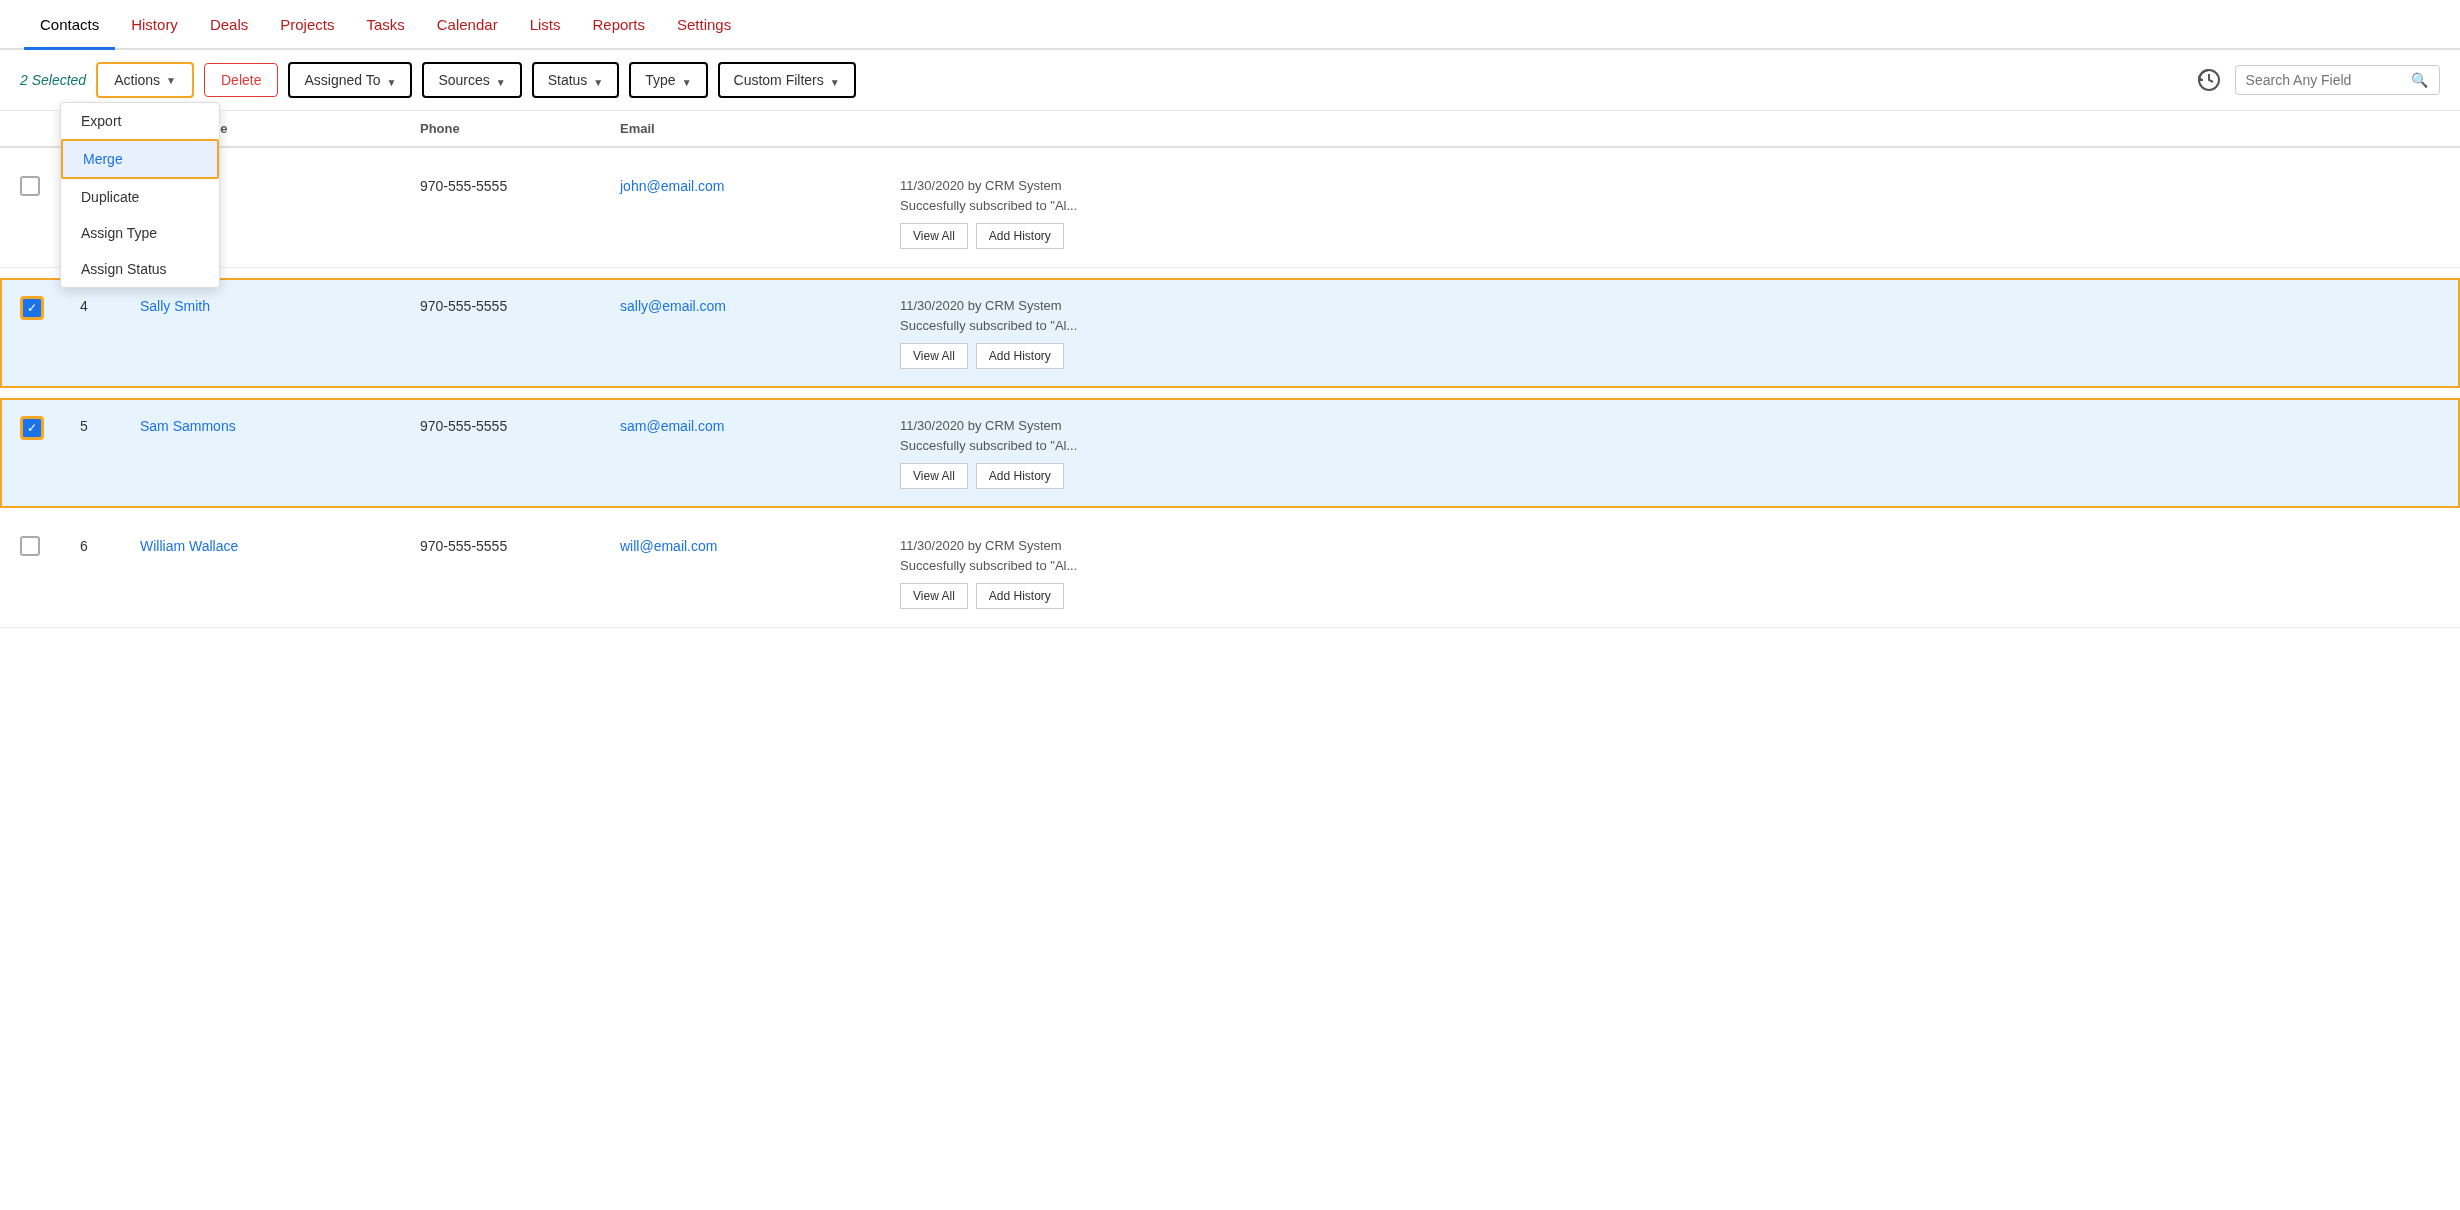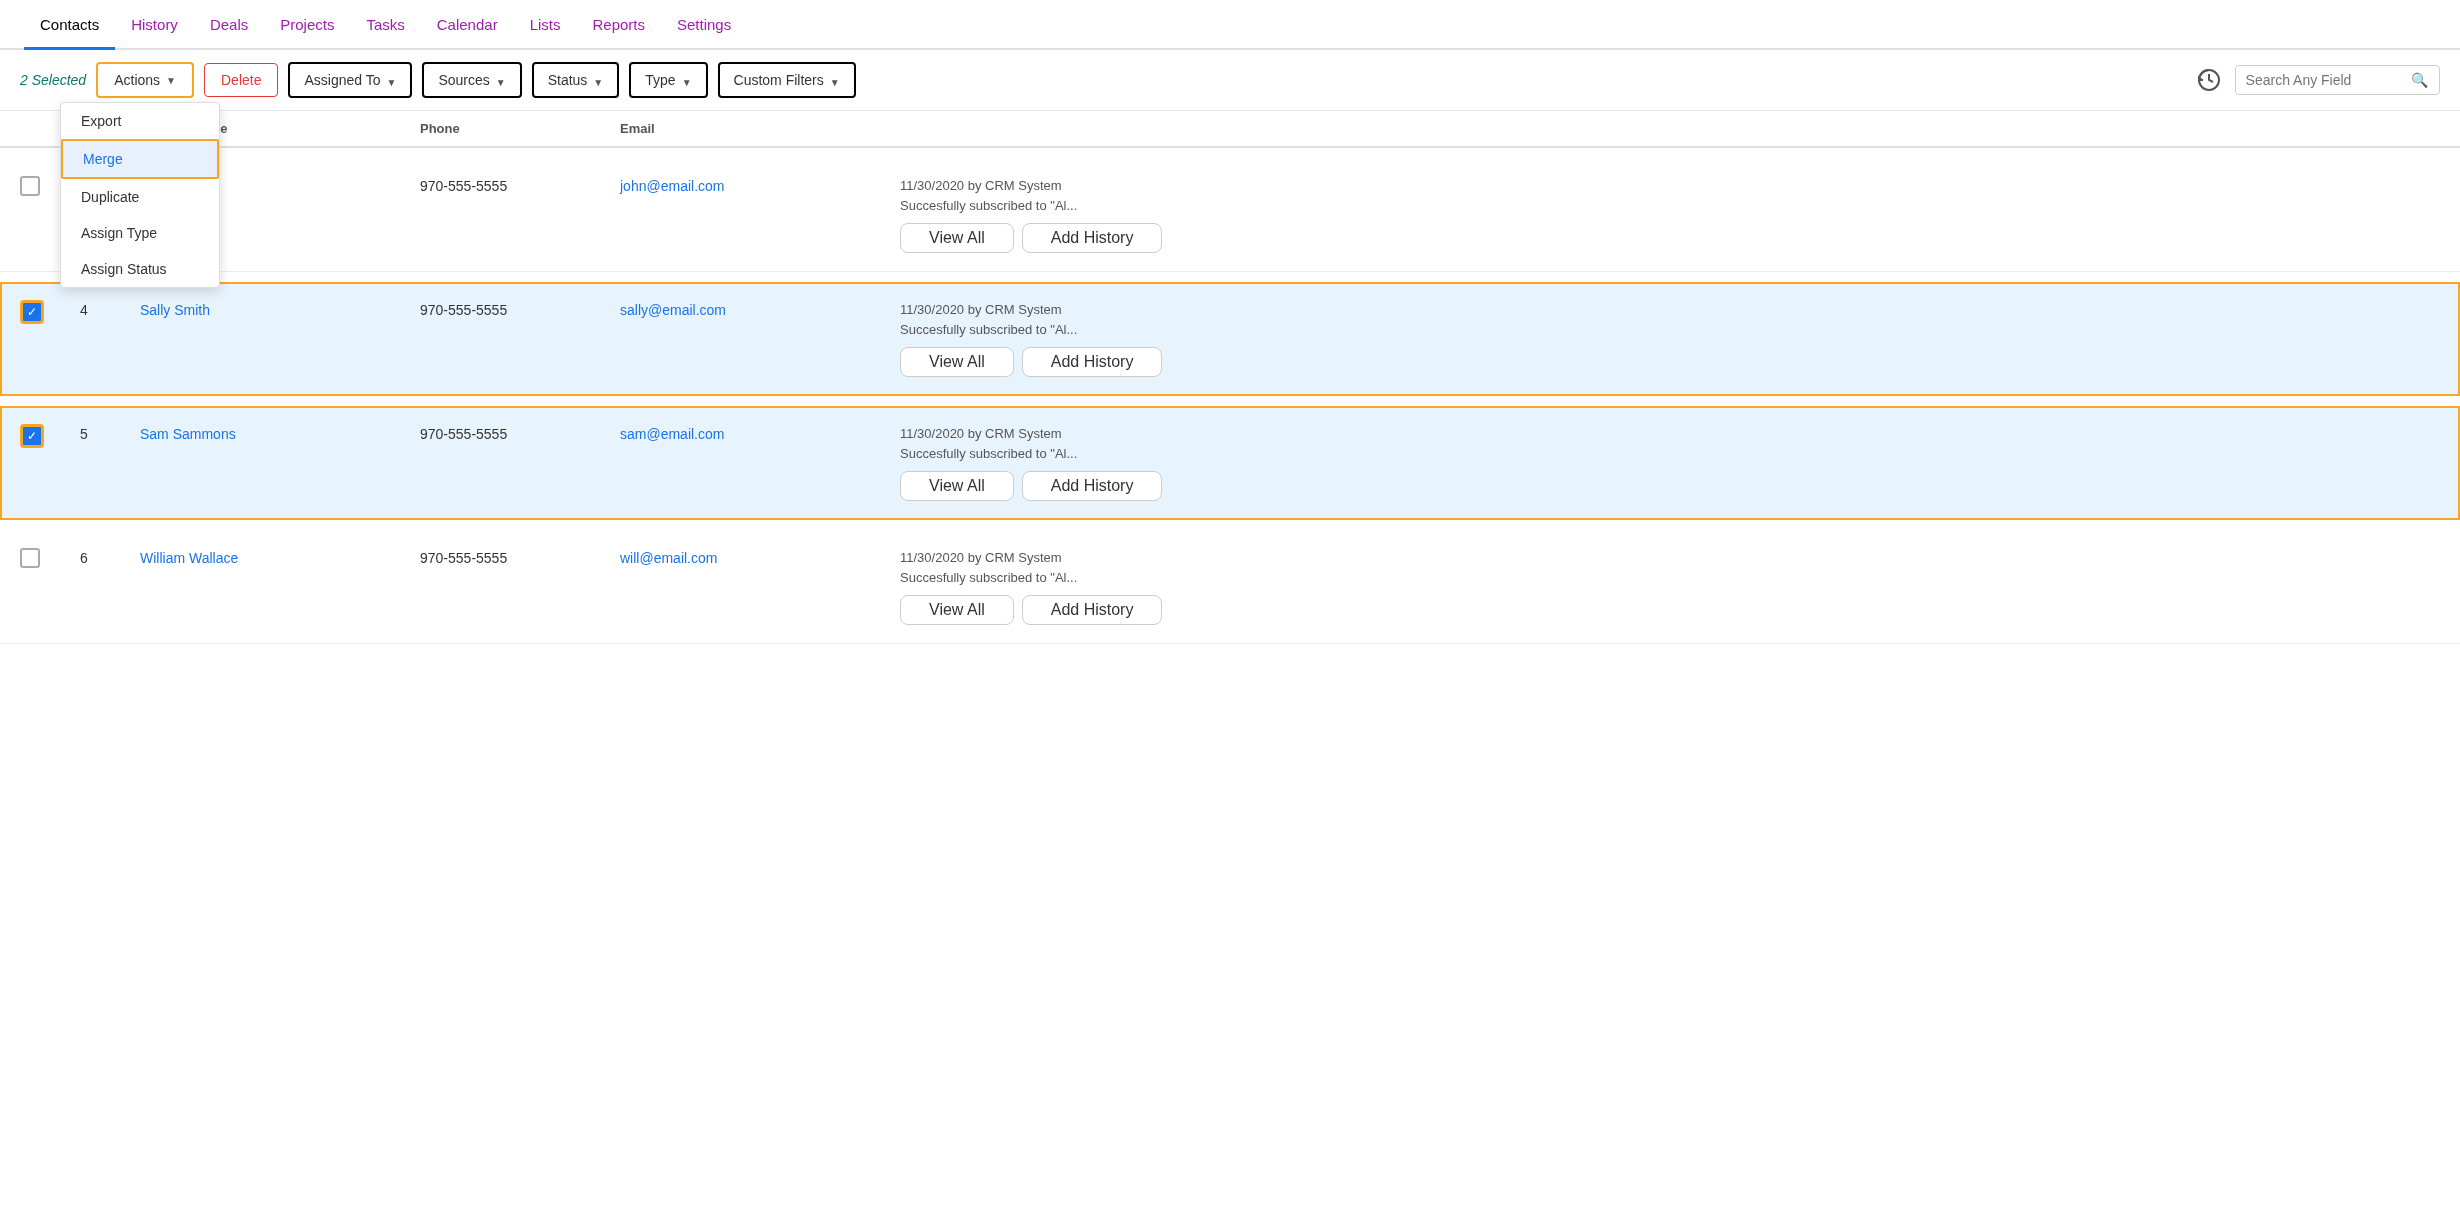--- a/index.html
+++ b/index.html
@@ -4,21 +4,21 @@
   <style>
     * { box-sizing: border-box; margin: 0; padding: 0; }
     body { font-family: -apple-system, BlinkMacSystemFont, 'Segoe UI', sans-serif; font-size: 14px; color: #333; background: #fff; }
 
     
     .nav-bar {
       display: flex; align-items: center; padding: 0 24px;
       border-bottom: 2px solid #e0e0e0; background: #fff;
     }
     .nav-item {
-      padding: 16px 16px 14px; font-size: 15px; color: #a21caf; cursor: pointer; text-decoration: none;
+      padding: 16px 16px 14px; font-size: 15px; color: #b91c1c; cursor: pointer; text-decoration: none;
       border-bottom: 3px solid transparent; margin-bottom: -2px;
     }
     .nav-item.active { color: #000000; border-bottom-color: #1a73e8; font-weight: 500; }
 
     
     .toolbar {
       display: flex; align-items: center; padding: 12px 20px; gap: 10px;
       border-bottom: 1px solid #e8e8e8; background: #fff; position: relative;
     }
     .selected-count { font-size: 14px; color: #0f766e; margin-right: 0; white-space: nowrap; font-style: italic; }
@@ -98,22 +98,22 @@
     .row-checkbox.checked-orange { background: #1a73e8; border: 3px solid #f5a623; border-radius: 4px; color: #fff; font-size: 12px; width: 24px; height: 24px; }
 
     .row-id { color: #333; font-size: 14px; padding-top: 2px; }
     .contact-name { color: #1a73e8; font-size: 14px; cursor: pointer; padding-top: 2px; }
     .phone { color: #333; font-size: 14px; padding-top: 2px; }
     .email { color: #1a73e8; font-size: 14px; padding-top: 2px; cursor: pointer; }
 
     .last-history { font-size: 13px; color: #555; line-height: 1.5; }
     .history-actions { display: flex; gap: 8px; margin-top: 8px; }
     .btn-small {
-      padding: 5px 28px; border: 1px solid #ccc; border-radius: 8px;
-      background: #fff; font-size: 16px; color: #333; cursor: pointer;
+      padding: 5px 12px; border: 1px solid #ccc; border-radius: 0;
+      background: #fff; font-size: 12px; color: #333; cursor: pointer;
     }
 
     .col-checkbox { display: flex; align-items: flex-start; }
     .col-id { display: flex; align-items: flex-start; }
     .col-name { display: flex; align-items: flex-start; }
     .col-phone { display: flex; align-items: flex-start; }
     .col-email { display: flex; align-items: flex-start; }
     .col-history { display: flex; flex-direction: column; align-items: flex-start; }
 
     

